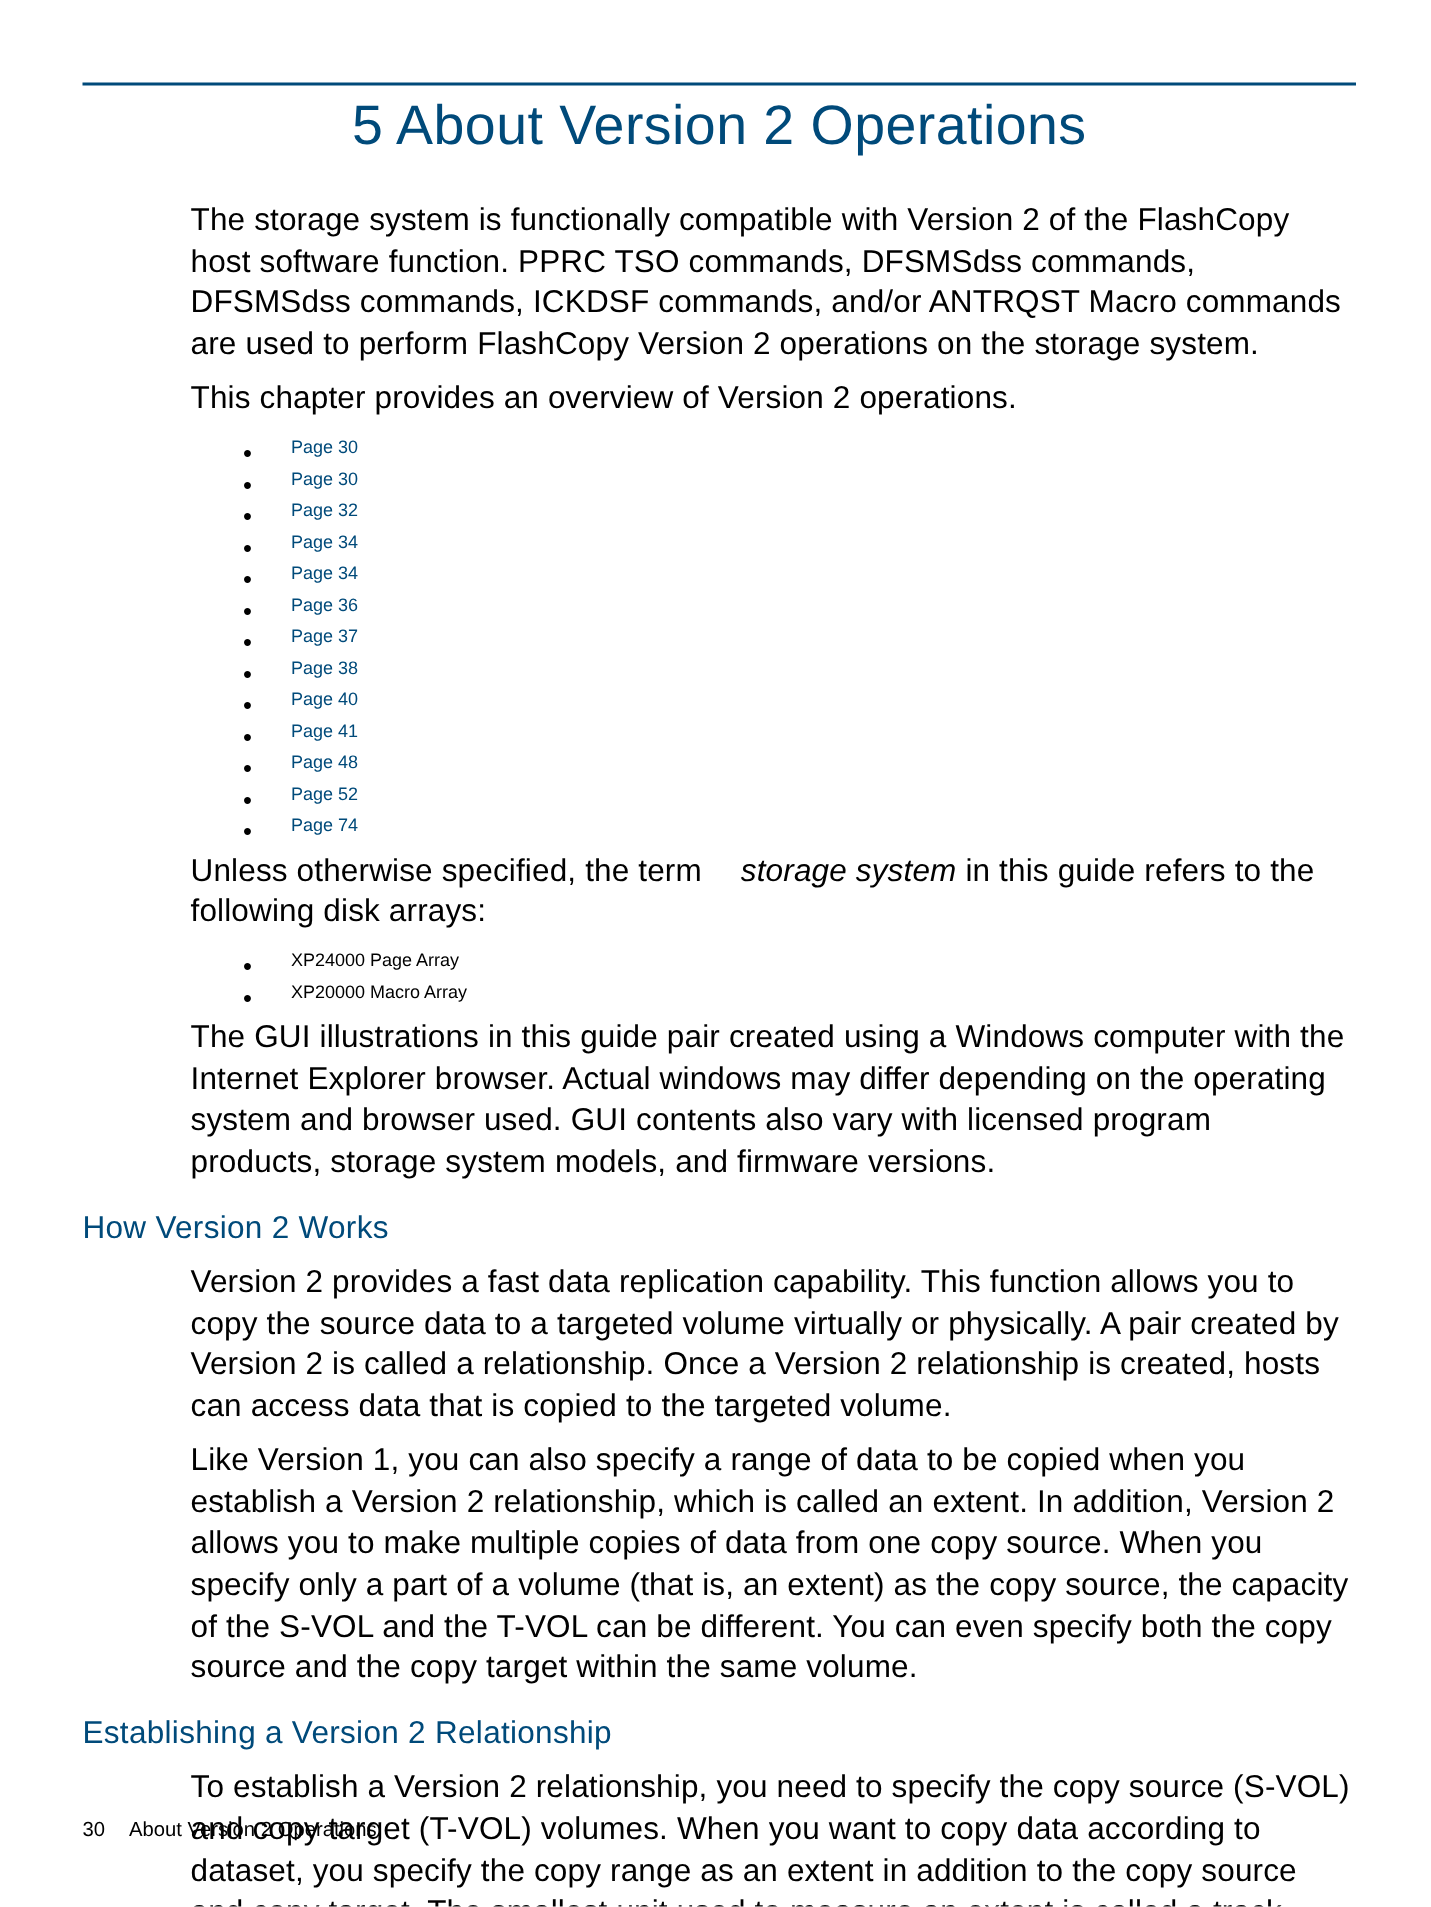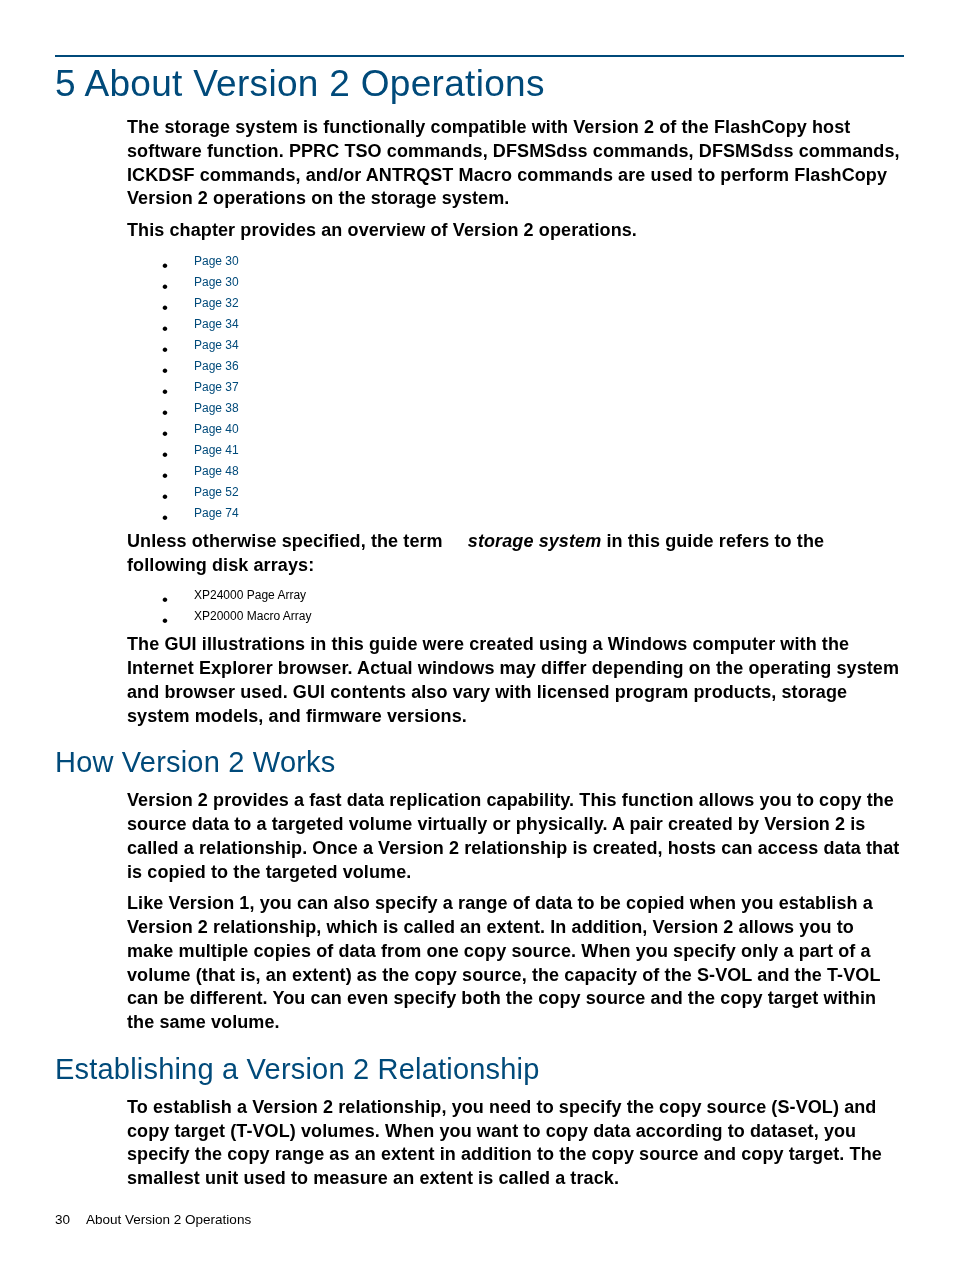--- a/index.html
+++ b/index.html
@@ -17,40 +17,41 @@
       color: #000;
     }
     .rule {
       border-top: 2px solid #004a7a;
       margin-bottom: 6px;
     }
     h1 {
       color: #004a7a;
       font-size: 37px;
       font-weight: 300;
-      margin-bottom: 11px;
+      margin-bottom: 28px;
       letter-spacing: 0.3px;
+      text-align: center;
     }
     h2 {
       color: #004a7a;
-      font-size: 29px;
+      font-size: 21px;
       font-weight: 300;
       margin-top: 18px;
       margin-bottom: 10px;
       letter-spacing: 0.2px;
     }
     .body-text {
       margin-left: 72px;
       margin-right: 4px;
     }
     p {
-      font-size: 18px;
+      font-size: 21px;
       line-height: 1.32;
       margin-bottom: 8px;
-      font-weight: 700;
+      font-weight: 400;
       letter-spacing: 0.1px;
     }
     ul {
       list-style: none;
       margin-left: 35px;
       margin-bottom: 6px;
     }
     li {
       font-size: 12px;
       line-height: 1.75;
@@ -110,21 +111,21 @@
     <li><span class="link">Page 74</span></li>
   </ul>
 
   <p><span>Unless otherwise specified, the term </span><span class="italic">storage system</span><span> in this guide refers to the following disk arrays:</span></p>
 
   <ul>
     <li>XP24000 Page Array</li>
     <li>XP20000 Macro Array</li>
   </ul>
 
-  <p>The GUI illustrations in this guide were created using a Windows computer with the Internet Explorer browser. Actual windows may differ depending on the operating system and browser used. GUI contents also vary with licensed program products, storage system models, and firmware versions.</p>
+  <p>The GUI illustrations in this guide pair created using a Windows computer with the Internet Explorer browser. Actual windows may differ depending on the operating system and browser used. GUI contents also vary with licensed program products, storage system models, and firmware versions.</p>
 </div>
 
 <h2>How Version 2 Works</h2>
 <div class="body-text">
   <p>Version 2 provides a fast data replication capability. This function allows you to copy the source data to a targeted volume virtually or physically. A pair created by Version 2 is called a relationship. Once a Version 2 relationship is created, hosts can access data that is copied to the targeted volume.</p>
   <p>Like Version 1, you can also specify a range of data to be copied when you establish a Version 2 relationship, which is called an extent. In addition, Version 2 allows you to make multiple copies of data from one copy source. When you specify only a part of a volume (that is, an extent) as the copy source, the capacity of the S-VOL and the T-VOL can be different. You can even specify both the copy source and the copy target within the same volume.</p>
 </div>
 
 <h2>Establishing a Version 2 Relationship</h2>
 <div class="body-text">

